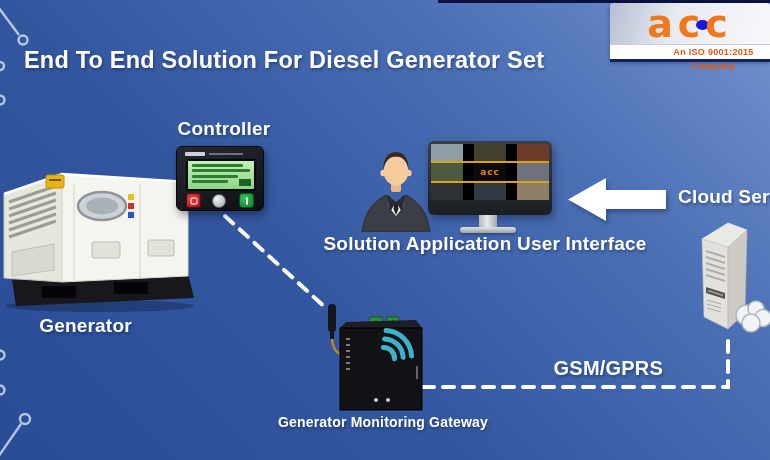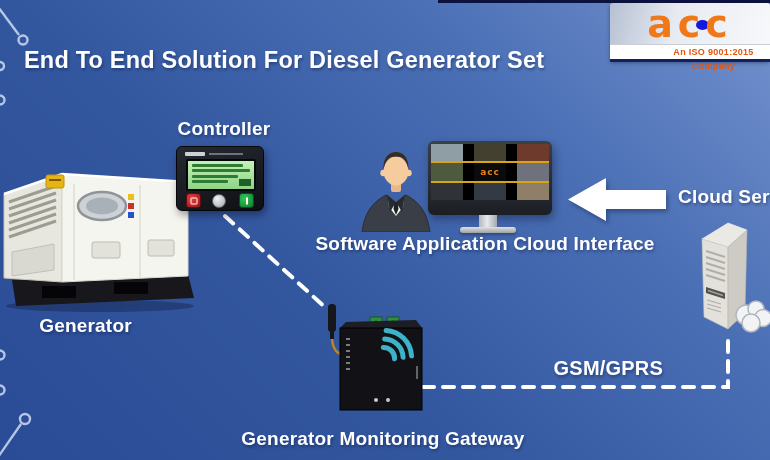--- a/index.html
+++ b/index.html
@@ -12,21 +12,21 @@
   .lbl{
     position:absolute;color:#ffffff;font-weight:bold;text-align:center;
     text-shadow:1px 2px 3px rgba(8,18,58,0.4);letter-spacing:0.2px;white-space:nowrap;
   }
   .title{left:24px;top:47px;font-size:23.5px;}
   .label-controller{left:168px;top:118px;width:112px;font-size:19px;}
   .label-generator{left:28px;top:315px;width:115px;font-size:19px;}
   .label-software{left:310px;top:233px;width:350px;font-size:19px;}
   .label-cloud{left:678px;top:186px;font-size:19px;text-align:left;}
   .label-gsm{left:543px;top:357px;width:120px;font-size:20px;text-align:right;}
-  .label-gateway{left:233px;top:428px;width:300px;font-size:19px;}
+  .label-gateway{left:233px;top:414px;width:300px;font-size:14px;}
 
   
   .topstrip{left:438px;top:0;width:332px;height:3px;background:#0b1240;}
 
   
   .logo-card{
     left:610px;top:3px;width:160px;height:58px;border-radius:3px;
     background:linear-gradient(105deg,#b6c0d3 0%,#e7ebf1 40%,#f8f9fb 100%);
     box-shadow:0 2px 4px rgba(0,0,20,0.35);
   }
@@ -214,21 +214,21 @@
       <div class="sep"></div>
       <div class="trow">
         <div class="tile" style="background:#2f3338"></div>
         <div class="tile" style="background:#343a44"></div>
         <div class="tile" style="background:#8f7f69"></div>
       </div>
     </div>
   </div>
   <div class="abs monitor-neck"></div>
   <div class="abs monitor-base"></div>
-  <div class="lbl label-software">Software Application Cloud Interface</div>
+  <div class="lbl label-software">Solution Application User Interface</div>
 
   <svg class="abs" style="left:566px;top:177px;filter:drop-shadow(2px 3px 2px rgba(0,0,20,0.3));" width="100" height="45" viewBox="0 0 100 45">
     <polygon points="100,13 40,13 40,1 2,22.5 40,44 40,32 100,32" fill="#ffffff"></polygon>
   </svg>
 
   <div class="lbl label-cloud">Cloud Server</div>
   <svg class="abs" style="left:698px;top:219px;" width="74" height="120" viewBox="0 0 74 120">
     <polygon points="4,20 30,4 49,11 30,28" fill="#ebe9e3" stroke="#f8f7f3" stroke-width="0.6"></polygon>
     <polygon points="4,20 30,28 30,110 6,98" fill="#e3e1db" stroke="#c4c2bb" stroke-width="0.6"></polygon>
     <polygon points="30,28 49,11 47,94 30,110" fill="#cecbc4" stroke="#b8b5ae" stroke-width="0.6"></polygon>

